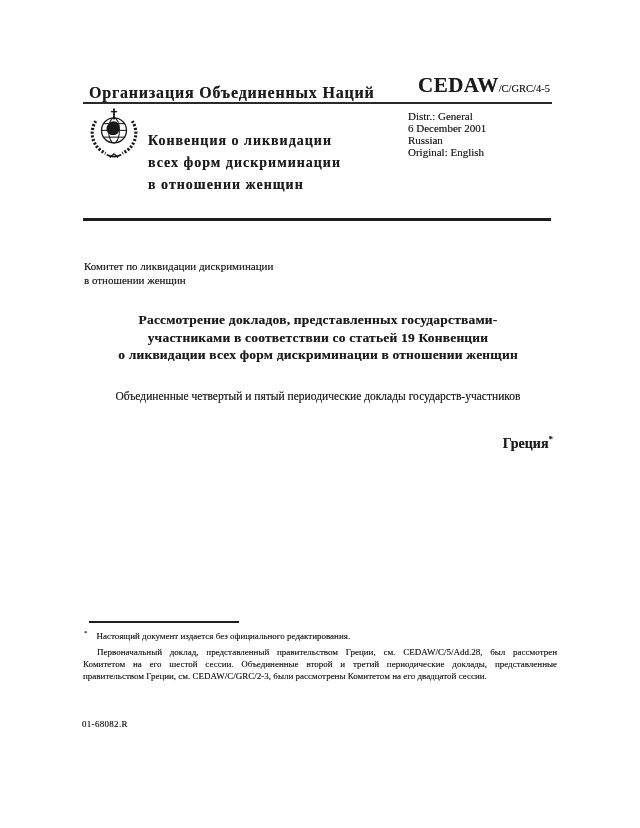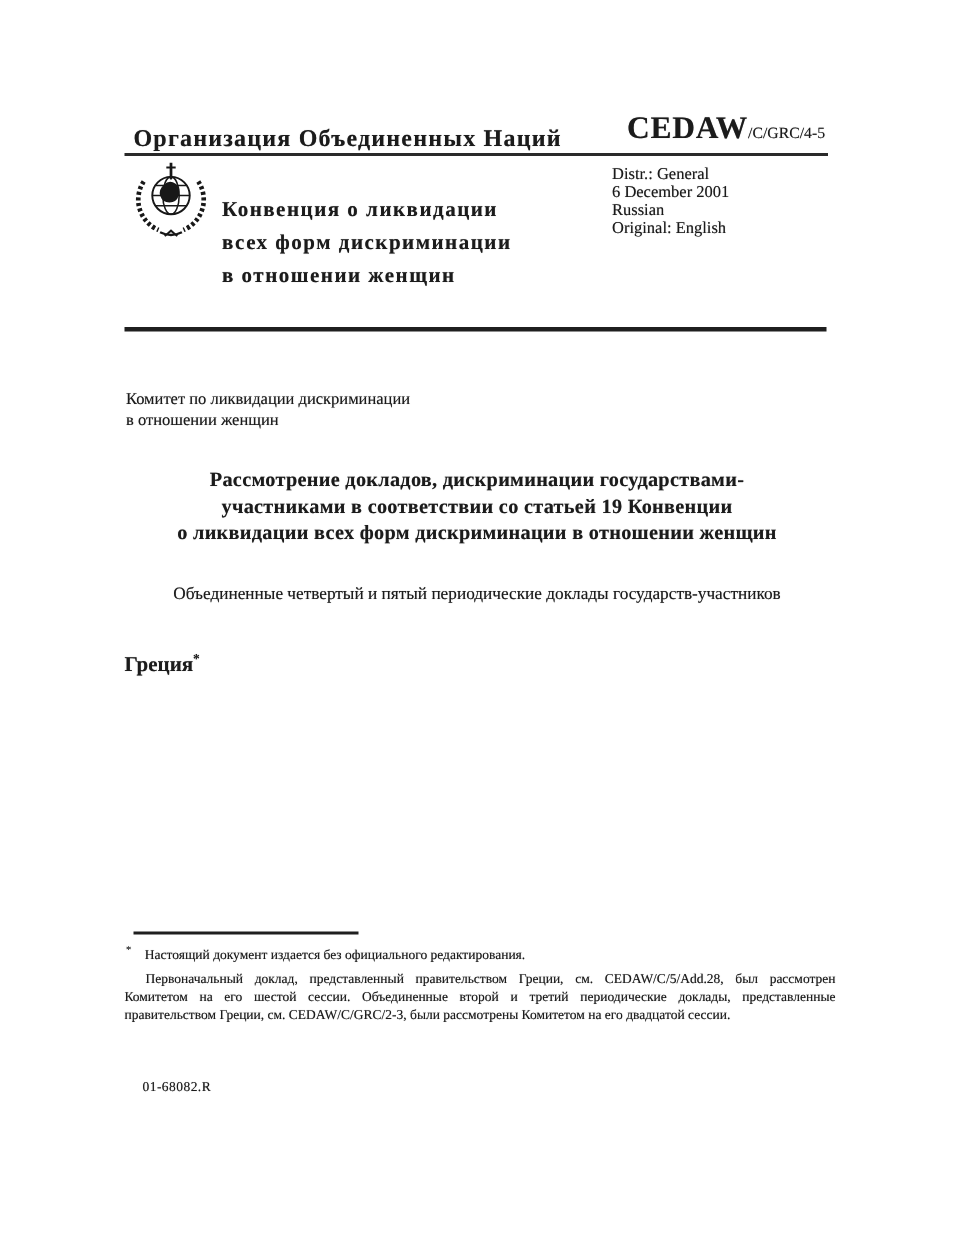--- a/index.html
+++ b/index.html
@@ -51,36 +51,36 @@
   }
 
   .subtitle {
     left: 83px; top: 390px; width: 470px;
     font-size: 11.5px; text-align: center;
     white-space: nowrap;
   }
 
   .country-line {
     left: 83px; top: 434px; width: 470px;
-    font-size: 14px; font-weight: bold; text-align: left;
+    font-size: 14px; font-weight: bold; text-align: right;
   }
   .country-line sup { font-size: 9px; }
 
   .fn-rule {
     left: 89px; top: 621px; width: 150px; height: 1.8px;
     background: #1f1f1f;
   }
   .fn1 { left: 84px; top: 627px; width: 472px; font-size: 9px; line-height: 12px; }
   .fn1 sup { font-size: 7px; margin-right: 9px; }
   .fn2 {
     left: 83px; top: 646px; width: 474px;
     font-size: 9px; line-height: 12px;
     text-indent: 14px; text-align: justify;
   }
-  .doc-number { left: 85px; top: 719px; font-size: 9px; letter-spacing: 0.3px; padding-left: 10px; }
+  .doc-number { left: 72px; top: 719px; font-size: 9px; letter-spacing: 0.3px; padding-left: 10px; }
 
   .scan-text { text-shadow: 0 0 0.45px rgba(20,20,20,0.55); }
 </style>
 </head>
 <body>
 
 <div class="page">
 
   <div class="abs org-name scan-text">Организация Объединенных Наций</div>
 
@@ -123,21 +123,21 @@
   </div>
 
   <div class="abs rule-thick"></div>
 
   <div class="abs committee scan-text">
     <div>Комитет по ликвидации дискриминации</div>
     <div>в отношении женщин</div>
   </div>
 
   <div class="abs main-title scan-text">
-    <div>Рассмотрение докладов, дискриминации государствами-</div>
+    <div>Рассмотрение докладов, представленных государствами-</div>
     <div>участниками в соответствии со статьей 19 Конвенции</div>
     <div>о ликвидации всех форм дискриминации в отношении женщин</div>
   </div>
 
   <div class="abs subtitle scan-text">Объединенные четвертый и пятый периодические доклады государств-участников</div>
 
   <div class="abs country-line scan-text">
     <span>Греция</span><sup>*</sup>
   </div>
 

